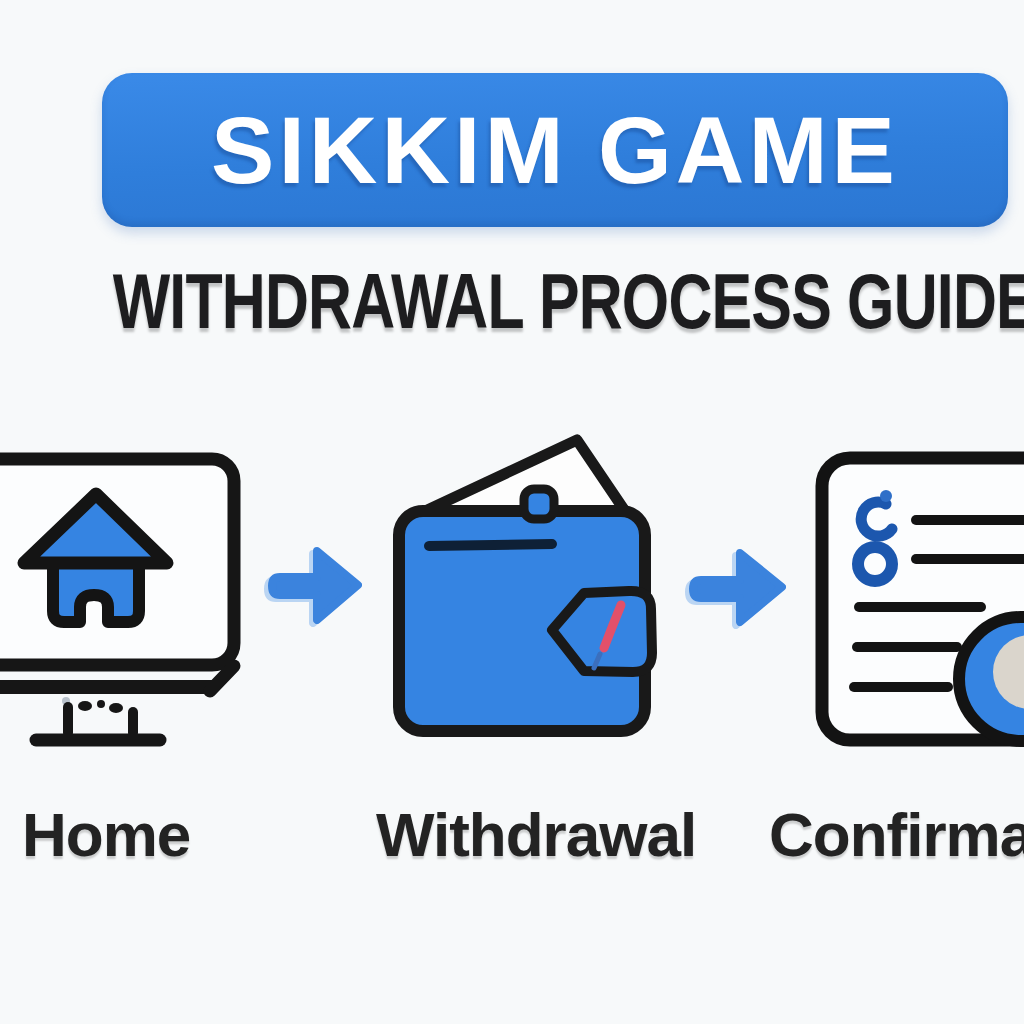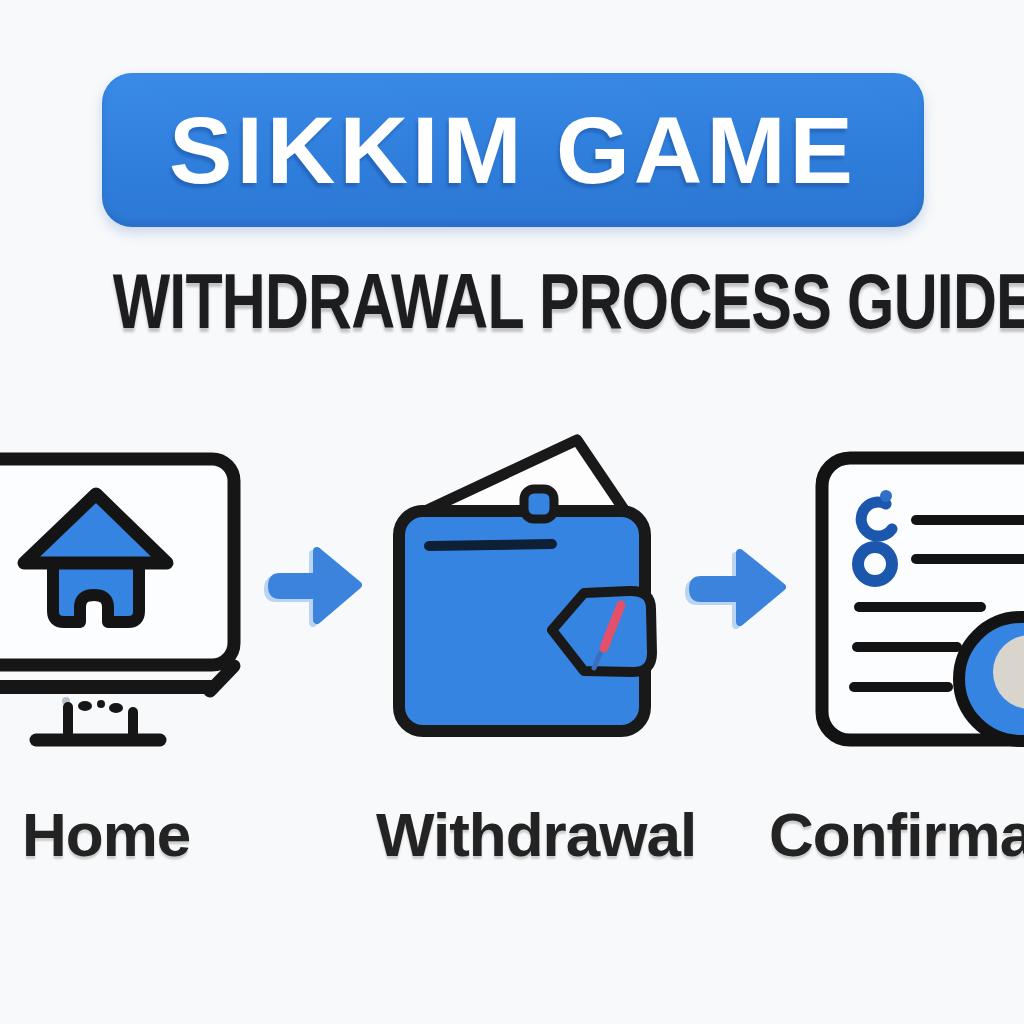--- a/index.html
+++ b/index.html
@@ -8,21 +8,21 @@
     position: relative;
     overflow: hidden;
     background: #f7f9fa;
     font-family: "Liberation Sans", sans-serif;
   }
 
   
   .banner {
     position: absolute;
     left: 102px; top: 73px;
-    width: 822px; height: 154px;
+    width: 906px; height: 154px;
     border-radius: 30px;
     background: linear-gradient(178deg, #3a8ae8 0%, #2f7edb 55%, #2b76d2 100%);
     box-shadow: 0 6px 12px rgba(70, 120, 190, 0.25), inset 0 -4px 6px rgba(20, 60, 130, 0.18);
     display: flex;
     align-items: center;
     justify-content: center;
   }
   .banner-title {
     color: #ffffff;
     font-size: 95px;

